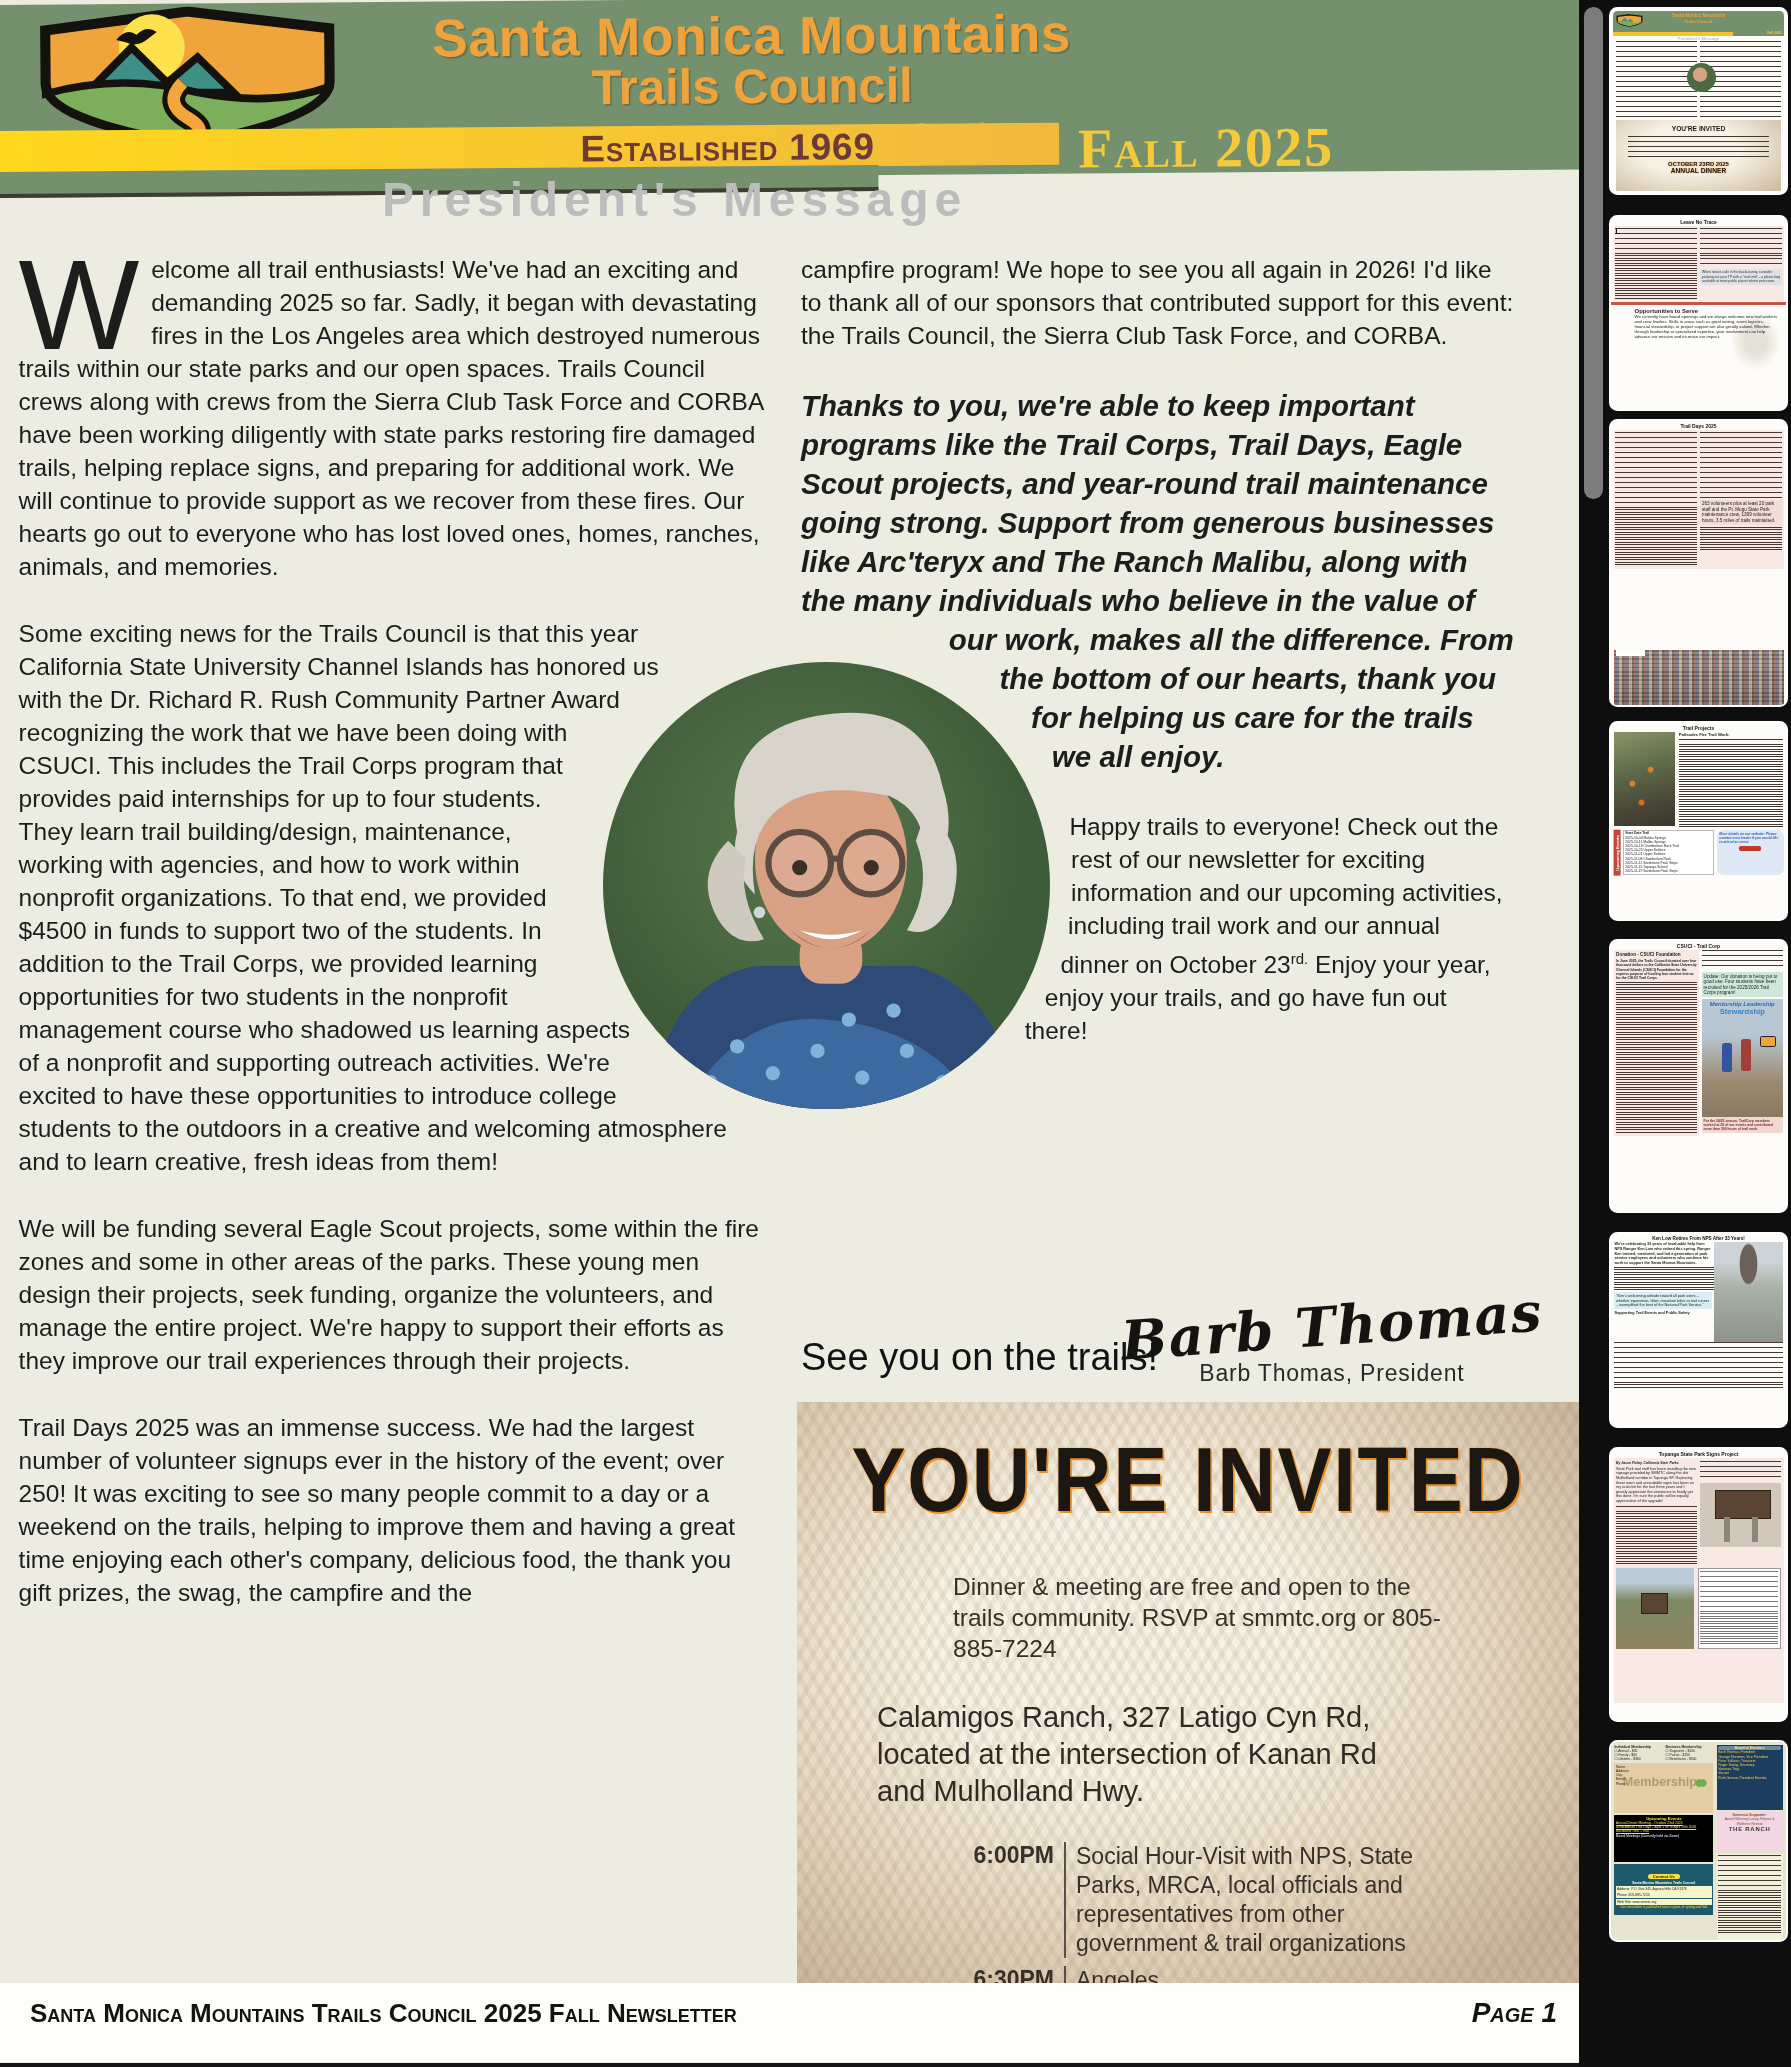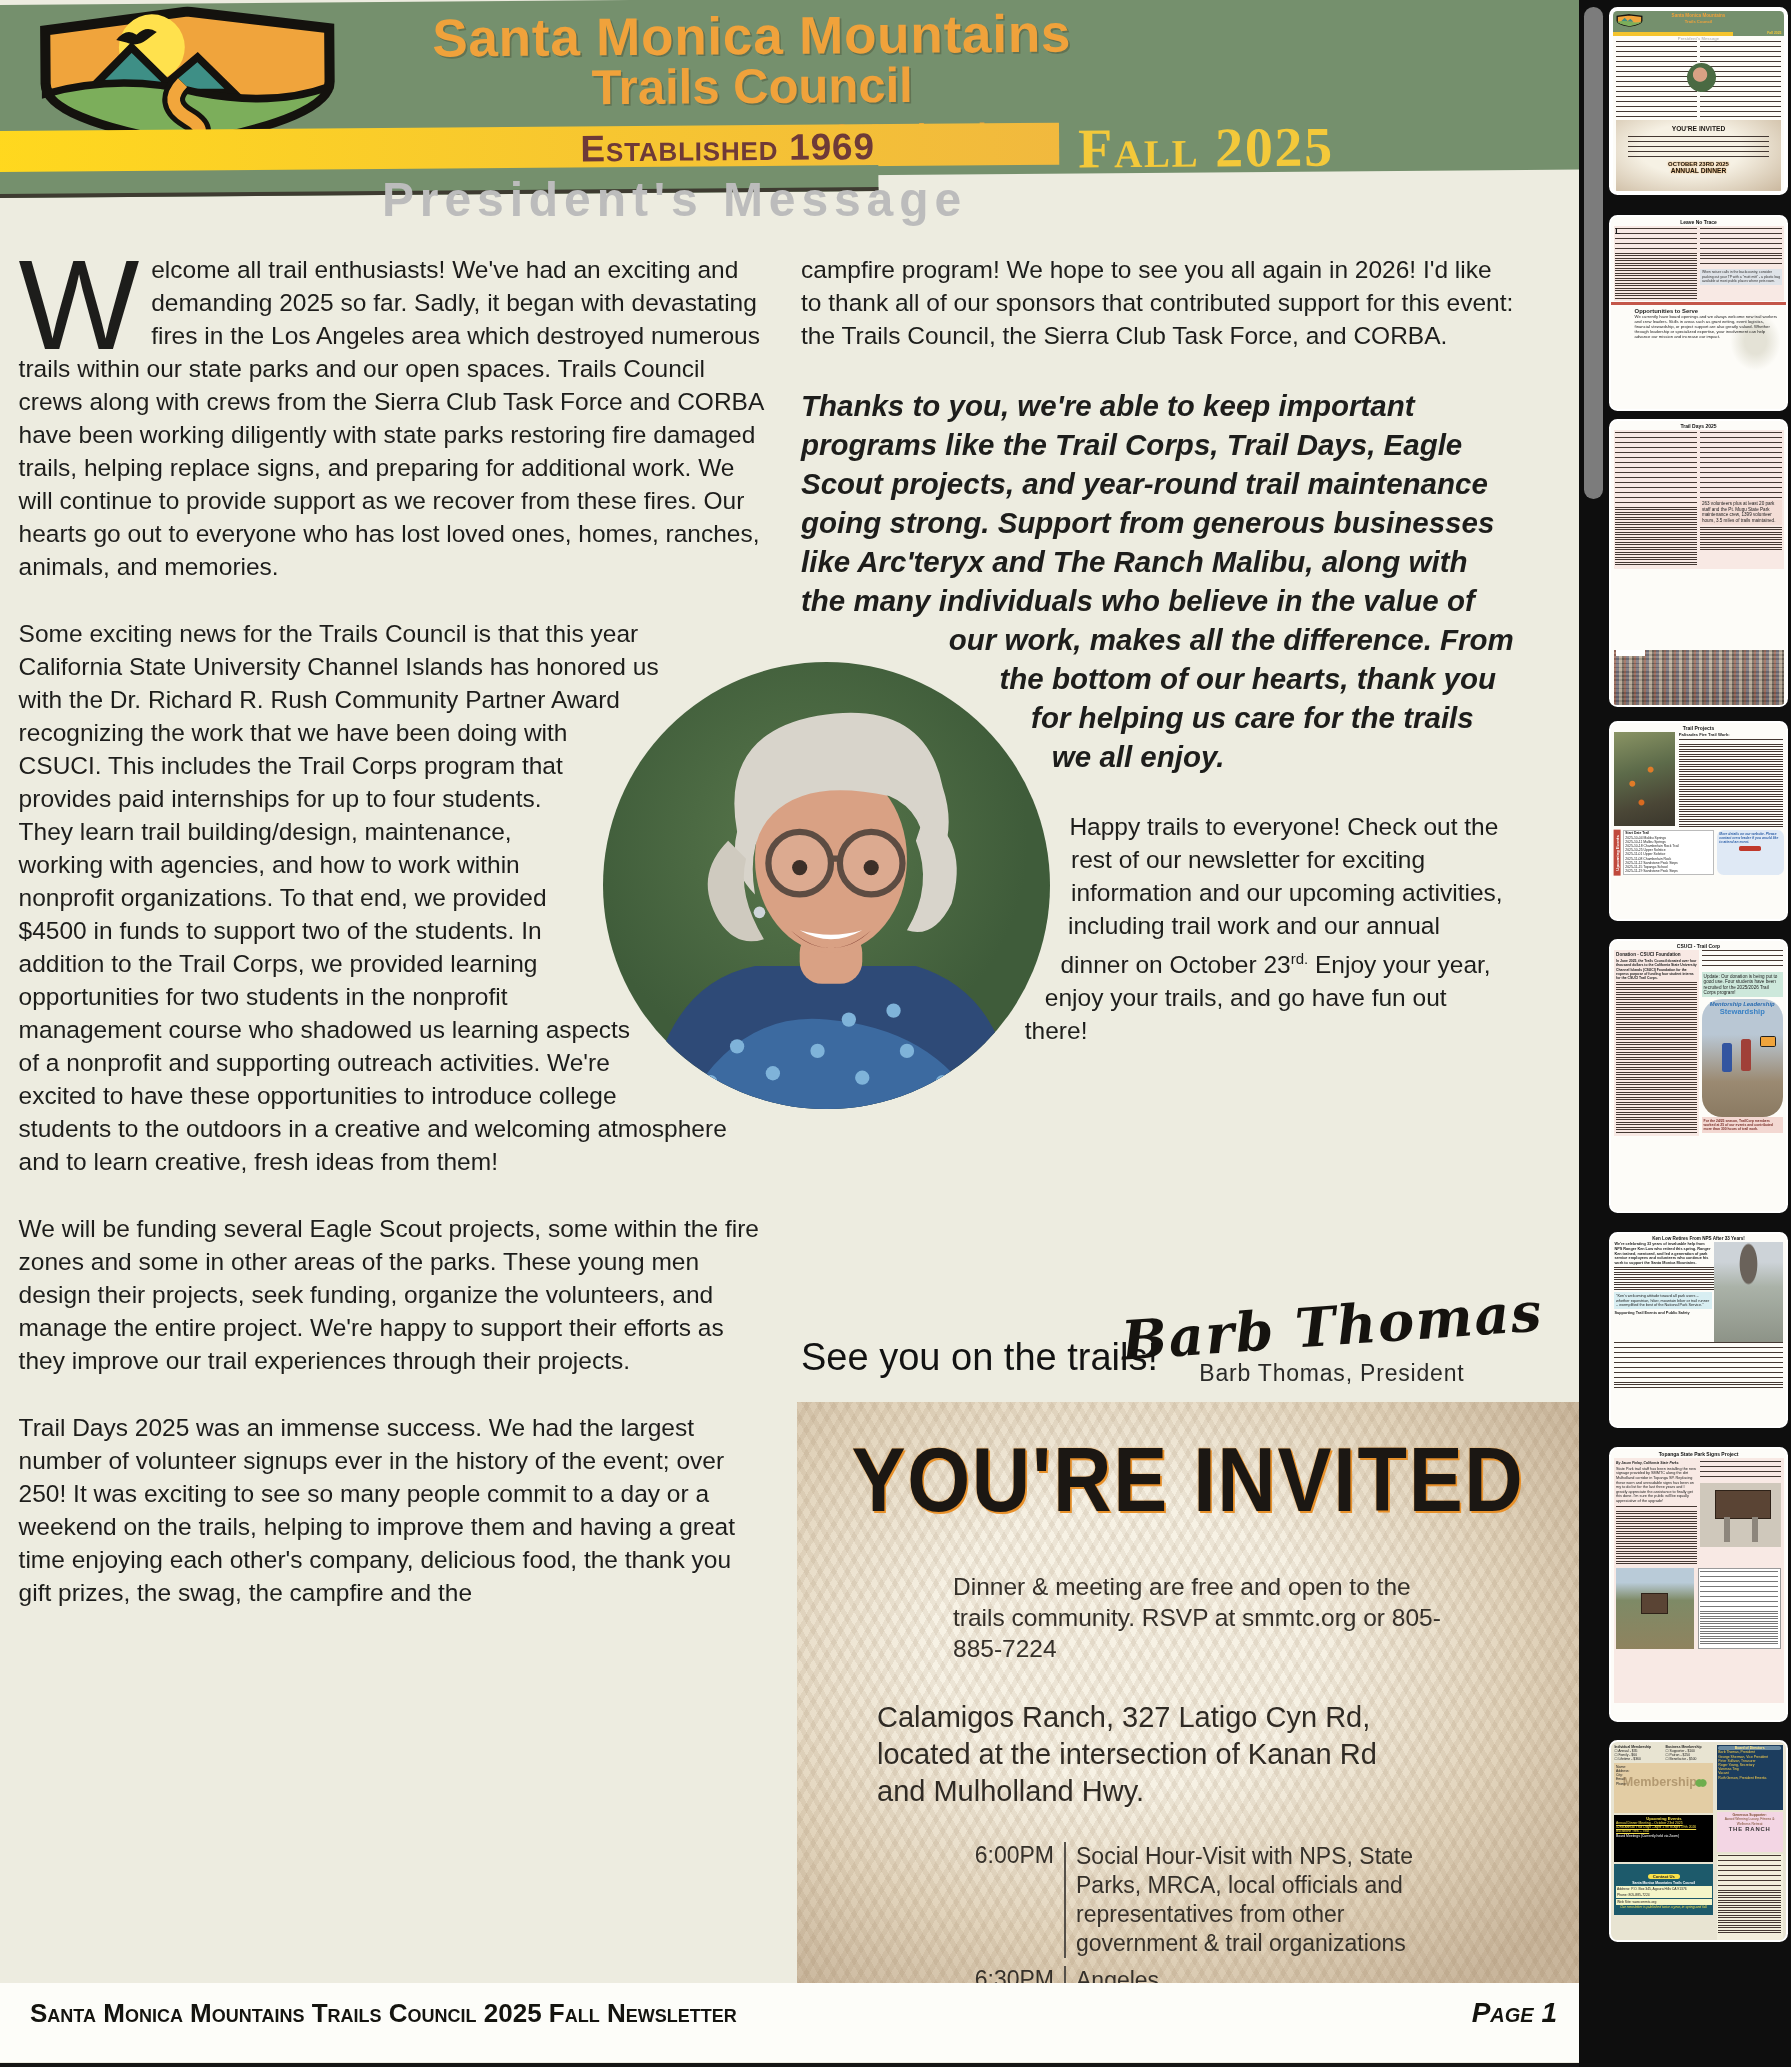--- a/index.html
+++ b/index.html
@@ -52,21 +52,21 @@
          background:
            repeating-linear-gradient(60deg,rgba(140,110,75,.10) 0 5px,rgba(0,0,0,0) 5px 11.8px),
            repeating-linear-gradient(-60deg,rgba(140,110,75,.10) 0 5px,rgba(0,0,0,0) 5px 11.8px),
            radial-gradient(ellipse at 42% 42%,#f7f2e5 30%,#e2d4bc 62%,#c9b69c 88%);}
   .flyer-head{margin-top:32px;text-align:center;font-weight:700;font-size:81px;letter-spacing:1.7px;color:#1b1713;
               transform:scaleY(1.12);text-shadow:0 0 1.7px #e8912b,1.7px 1.7px 0 #e8912b;}
   .flyer-intro{margin:44px 0 0 156px;width:489px;font-size:24.5px;line-height:31px;}
   .flyer-loc{margin:35px 0 0 80px;width:506px;font-size:29px;line-height:37px;color:#2f2a24;}
   .sched{margin:32px 0 0 164px;}
   .srow{display:flex;margin-bottom:8.4px;}
-  .stime{width:93px;text-align:right;font-weight:400;font-size:23px;padding-right:10px;border-right:2.5px solid #555049;}
+  .stime{width:93px;text-align:right;font-weight:700;font-size:23px;padding-right:10px;border-right:2.5px solid #555049;}
   .sdesc{width:396px;padding-left:10px;font-size:23px;line-height:29px;}
 
   
   .pfooter{position:absolute;left:0;top:1983px;width:1579px;height:79px;background:#fdfdf9;}
   .pfooter .fl{position:absolute;left:30px;top:15px;font-variant:small-caps;font-weight:700;font-size:26px;color:#14140f;}
   .pfooter .fr{position:absolute;right:22px;top:13.5px;font-variant:small-caps;font-weight:700;font-style:italic;font-size:28px;color:#14140f;}
 
   
   .sidebar{position:absolute;left:1579px;top:0;width:213px;height:2068px;background:#0e0e0e;}
   .scrollbar{position:absolute;left:5px;top:6.7px;width:18.6px;height:492px;border-radius:9.3px;background:#7c7c7c;}
@@ -318,21 +318,21 @@
       <div class="pttl">CSUCI - Trail Corp</div>
       <div class="cols2">
         <div class="pinkbg" style="flex:1;padding:1.7px;">
           <div class="t55 b">Donation - CSUCI Foundation</div>
           <div class="tiny b" style="margin:1.7px 0;">In June 2025, the Trails Council donated over four thousand dollars to the California State University Channel Islands (CSUCI) Foundation for the express purpose of funding four student interns for the CSUCI Trail Corps.</div>
           <div class="ln" style="height:152px;"></div>
         </div>
         <div style="flex:1;">
           <div class="ln" style="height:20px;"></div>
           <div class="t55" style="background:#cde8db;padding:1.7px;margin:1.7px 0;">Update: Our donation is being put to good use. Four students have been recruited for the 2025/2026 Trail Corps program!</div>
-          <div style="height:118px;background:linear-gradient(#b9c7d4 30%,#9b8a72 70%,#8a7a62);position:relative;border-radius:20px;">
+          <div style="height:118px;background:linear-gradient(#b9c7d4 30%,#9b8a72 70%,#8a7a62);position:relative;">
             <div class="b i" style="font-size:5.9px;color:#2b6cb0;text-align:center;padding-top:1.7px;">
               <span>Mentorship</span>
               <span>Leadership</span>
             </div>
             <div class="b" style="font-size:7.6px;color:#3b82c4;text-align:center;">Stewardship</div>
             <div style="position:absolute;left:20px;top:44px;width:10px;height:29px;background:#3355a0;border-radius:2.5px;"></div>
             <div style="position:absolute;left:39px;top:40px;width:10px;height:32px;background:#a04038;border-radius:2.5px;"></div>
             <div style="position:absolute;right:6.7px;top:37px;width:13.5px;height:8.4px;background:#f0a43c;border:0.8px solid #222;border-radius:1.7px;"></div>
           </div>
           <div class="tiny b" style="background:#f3d8d2;color:#7a2e28;padding:1.7px;">For the 24/25 season, TrailCorp members worked at 25 of our events and contributed more than 300 hours of trail work.</div>

